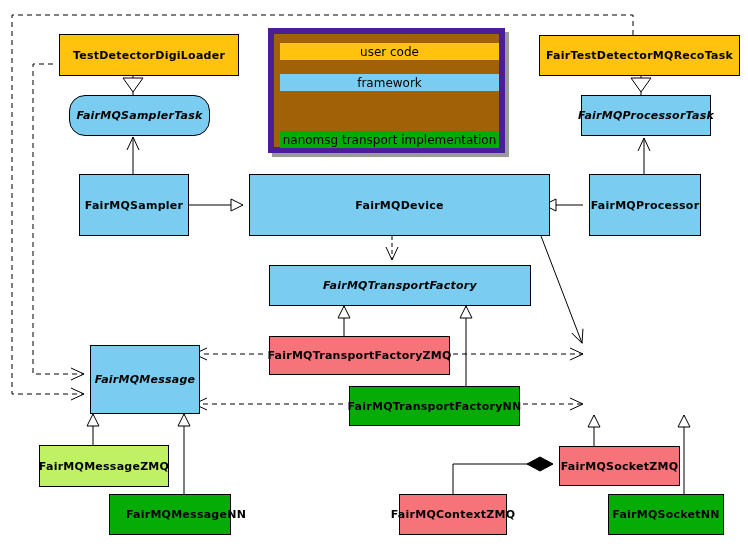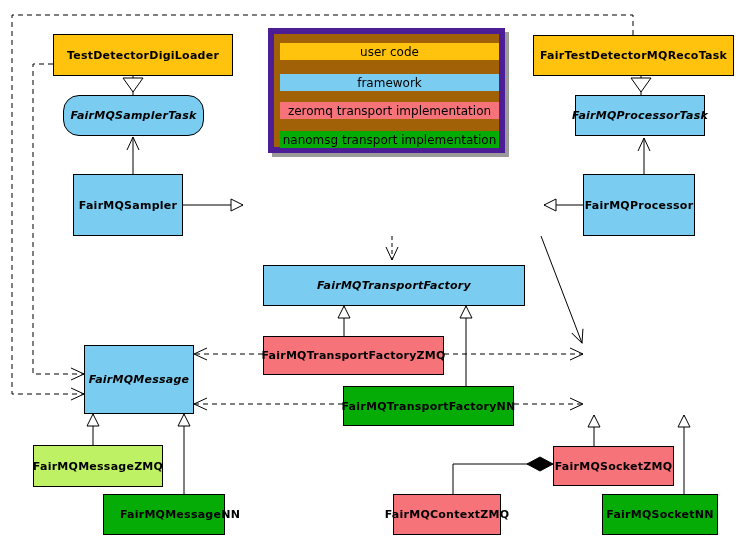--- a/index.html
+++ b/index.html
@@ -4,21 +4,21 @@
 <style>
   html,body{margin:0;padding:0;background:#fff;}
   .canvas{
     position:relative;width:748px;height:549px;background:#ffffff;
     font-family:"DejaVu Sans","Liberation Sans",sans-serif;overflow:hidden;
   }
   svg.edges{position:absolute;left:0;top:0;width:748px;height:549px;}
   .node{
     position:absolute;box-sizing:border-box;border:1px solid #000;
     display:flex;align-items:center;justify-content:center;text-align:left;
-    font-weight:bold;font-size:11px;letter-spacing:.25px;color:#000;white-space:nowrap;
+    font-weight:bold;font-size:11px;letter-spacing:.25px;color:#000;white-space:nowrap;margin-left:6px;
   }
   .abstract{font-style:italic;}
   .legend{
     position:absolute;box-sizing:border-box;border:6px solid #4c1d95;background:#a16207;
     box-shadow:4px 4px 0 #9a9a9a;
   }
   .legend .bar{
     position:absolute;left:6px;width:219px;height:17px;
     display:flex;align-items:center;justify-content:center;
     font-size:12px;font-weight:normal;color:#000;white-space:nowrap;
@@ -68,20 +68,21 @@
     <path d="M453,494 L453,464 L528,464" fill="none" stroke="#000" stroke-width="1"></path>
     <polygon points="527,464 540,457 553,464 540,471" fill="#000000" stroke="#000000"></polygon>
   </svg>
 
   <div class="node" style="left: 53px; top: 34px; width: 180px; height: 42px; background-color: rgb(255, 195, 14);">TestDetectorDigiLoader</div>
 
   <div class="node abstract" style="left: 63px; top: 95px; width: 141px; height: 41px; background-color: rgb(122, 204, 240); border-radius: 16px;">FairMQSamplerTask</div>
 
   <div class="node" style="left: 73px; top: 174px; width: 110px; height: 62px; background-color: rgb(122, 204, 240);">FairMQSampler</div>
 
+  <div class="node" style="left: 243px; top: 174px; width: 301px; height: 62px; background-color: rgb(122, 204, 240);">FairMQDevice</div>
 
   <div class="node" style="left: 533px; top: 35px; width: 201px; height: 41px; background-color: rgb(255, 195, 14);">FairTestDetectorMQRecoTask</div>
 
   <div class="node abstract" style="left: 575px; top: 95px; width: 130px; height: 41px; background-color: rgb(122, 204, 240);">FairMQProcessorTask</div>
 
   <div class="node" style="left: 583px; top: 174px; width: 112px; height: 62px; background-color: rgb(122, 204, 240);">FairMQProcessor</div>
 
   <div class="node abstract" style="left: 263px; top: 265px; width: 262px; height: 41px; background-color: rgb(122, 204, 240);">FairMQTransportFactory</div>
 
   <div class="node" style="left: 263px; top: 336px; width: 181px; height: 39px; background-color: rgb(247, 115, 122);">FairMQTransportFactoryZMQ</div>
@@ -97,17 +98,16 @@
 
   <div class="node" style="left: 553px; top: 446px; width: 121px; height: 40px; background-color: rgb(247, 115, 122);">FairMQSocketZMQ</div>
 
   <div class="node" style="left: 602px; top: 494px; width: 116px; height: 41px; background-color: rgb(6, 172, 6);">FairMQSocketNN</div>
 
   <div class="node" style="left: 393px; top: 494px; width: 108px; height: 41px; background-color: rgb(247, 115, 122);">FairMQContextZMQ</div>
 
   <div class="legend" style="left:268px;top:28px;width:237px;height:125px">
     <div class="bar" style="top: 9px; background-color: rgb(255, 195, 14);">user code</div>
     <div class="bar" style="top: 40px; background-color: rgb(122, 204, 240);">framework</div>
-    <div class="bar" style="top: 68px; background-color: rgb(247, 115, 122);">zeromq transport implementation</div>
     <div class="bar" style="top: 97px; background-color: rgb(6, 172, 6);">nanomsg transport implementation</div>
   </div>
 
 </div>
 
 </body></html>

